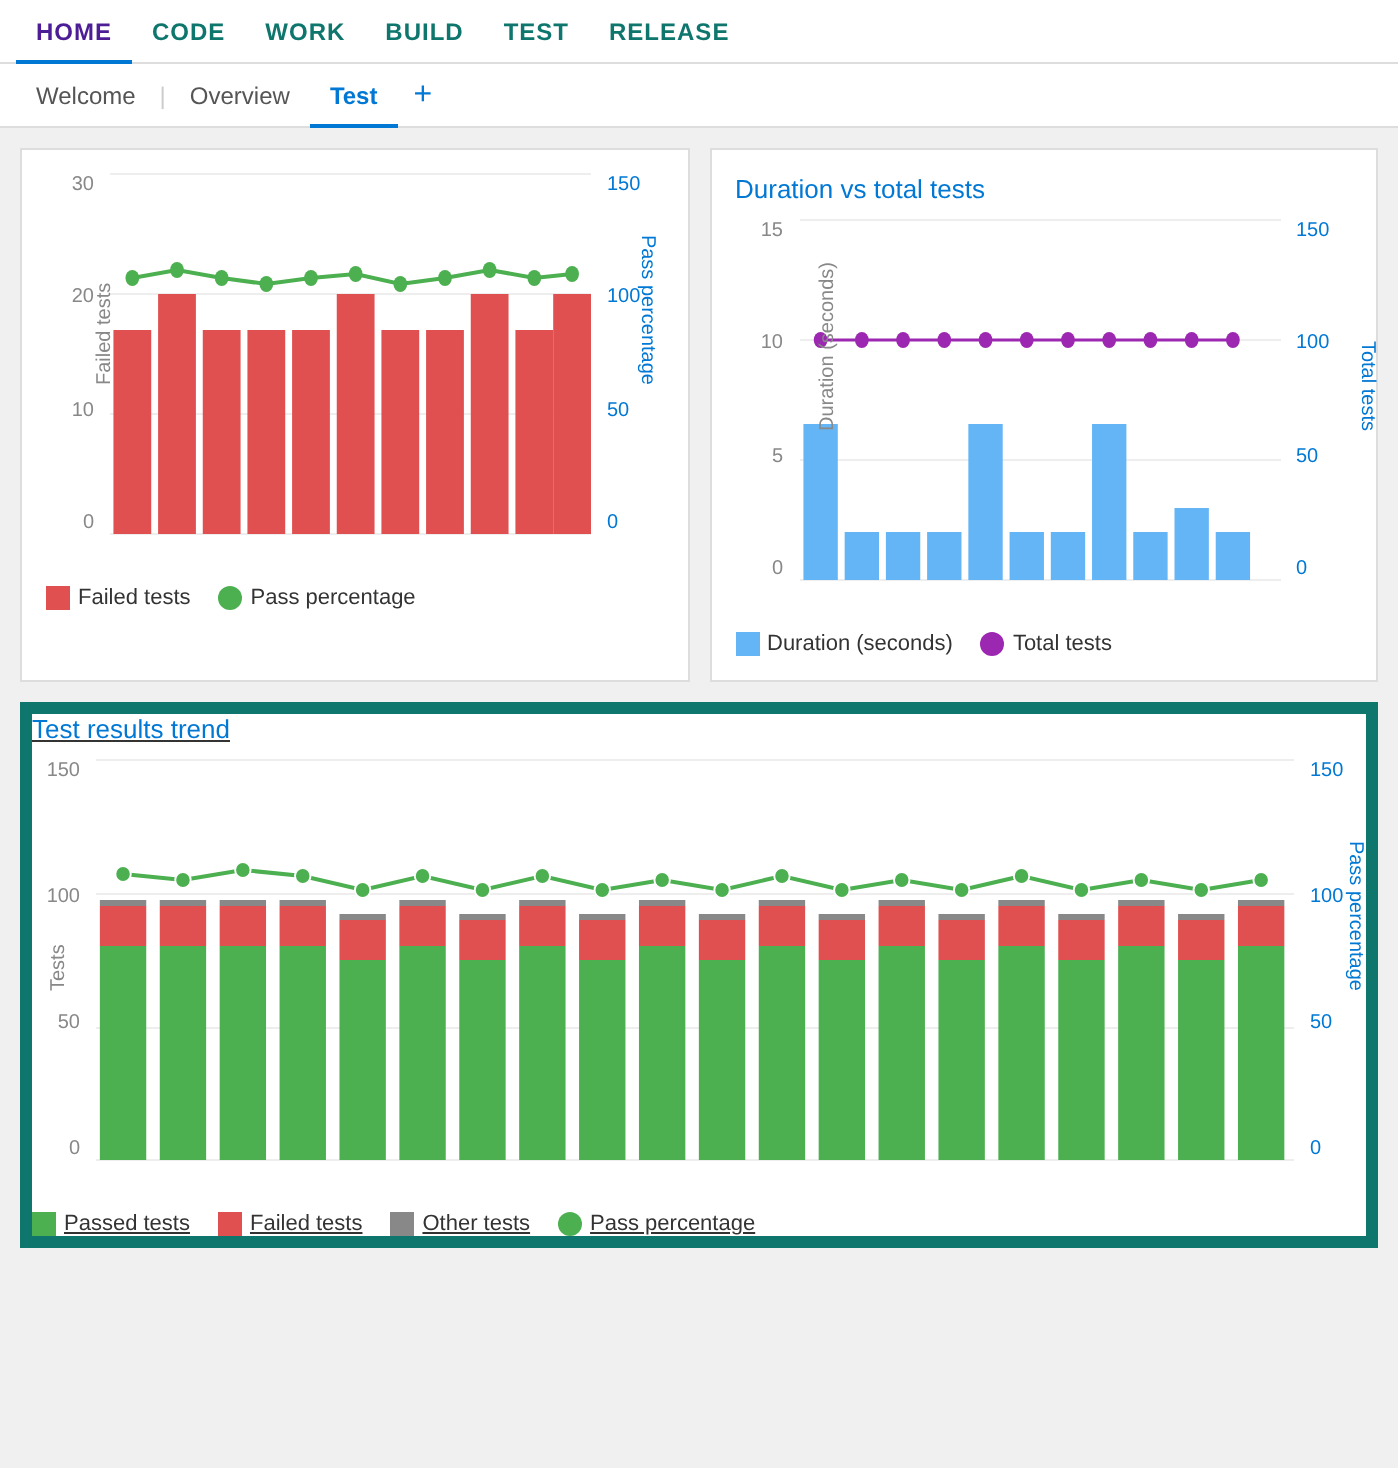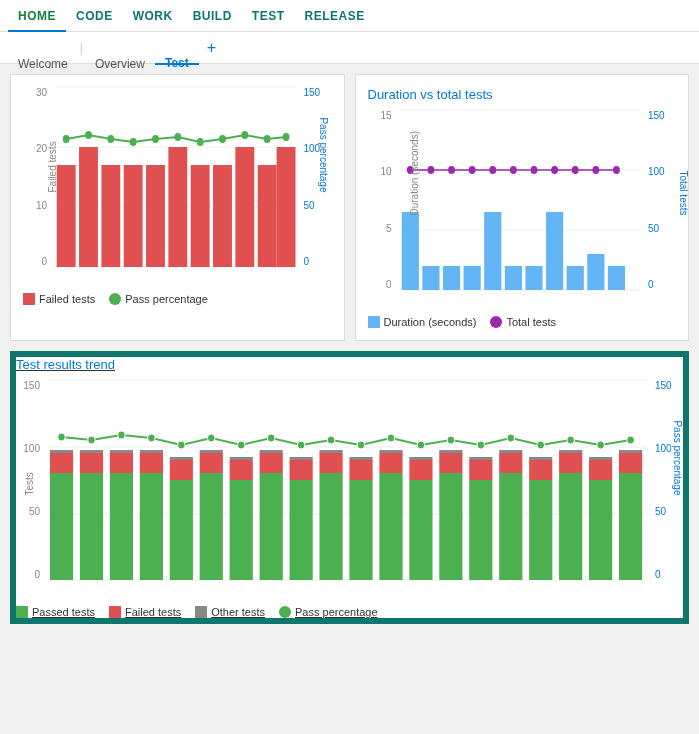--- a/index.html
+++ b/index.html
@@ -18,33 +18,33 @@
       padding: 0 10px;
       height: 32px;
       line-height: 32px;
       font-size: 12px;
       font-weight: 600;
       color: #0f766e;
       cursor: pointer;
       text-transform: uppercase;
       letter-spacing: 0.5px;
     }
-    .top-nav-item.active { color: #15803d; border-bottom: 2px solid #0078d4; }
+    .top-nav-item.active { color: #4c1d95; border-bottom: 2px solid #0078d4; }
 
     
     .sub-nav {
       background: #fff;
       border-bottom: 1px solid #ddd;
       display: flex;
       align-items: center;
       padding: 0 8px;
       height: 32px;
     }
     .sub-nav-item {
-      padding: 16px 10px;
+      padding: 0 10px;
       height: 32px;
       line-height: 32px;
       font-size: 12px;
       color: #555;
       cursor: pointer;
     }
     .sub-nav-item.active { color: #0078d4; border-bottom: 2px solid #0078d4; font-weight: 600; }
     .sub-nav-sep { color: #ccc; margin: 0 2px; }
     .sub-nav-add {
       color: #0078d4;

